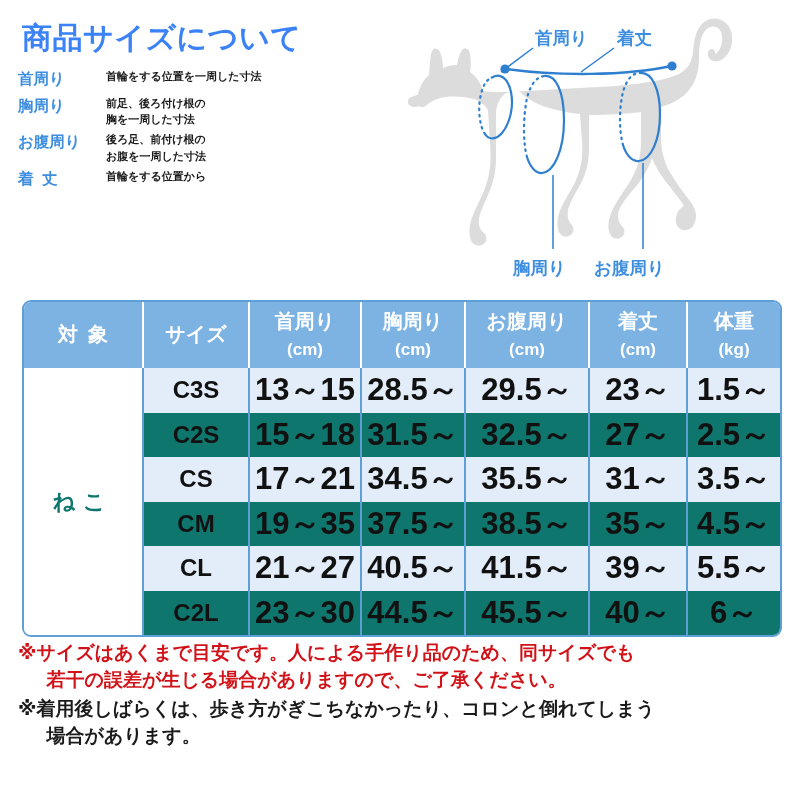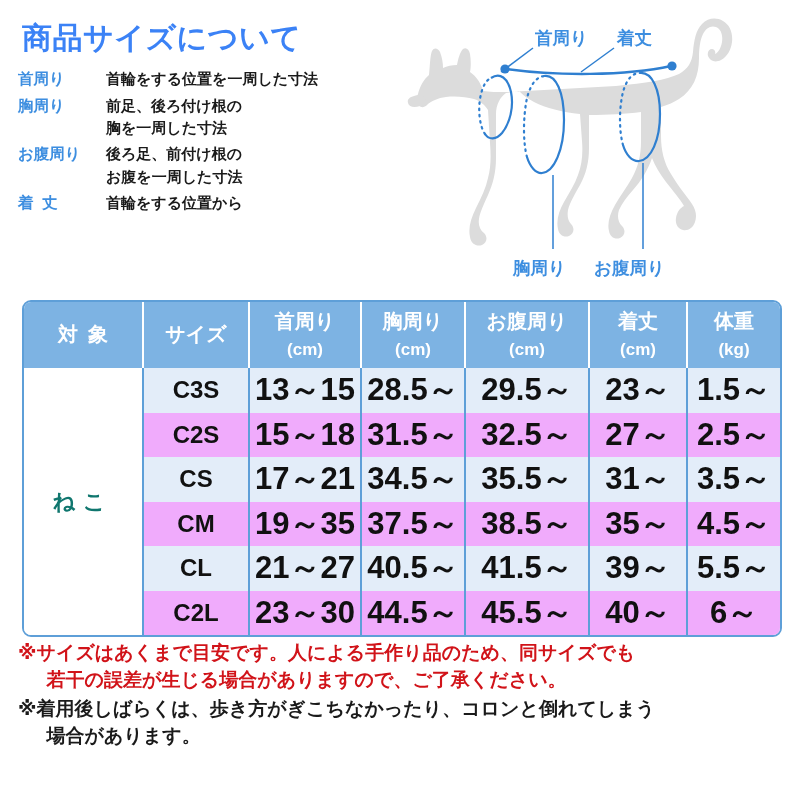--- a/index.html
+++ b/index.html
@@ -51,21 +51,21 @@
     font-weight: bold;
     line-height: 1.48;
     white-space: nowrap;
   }
   .def-term.spaced {
     letter-spacing: 0.55em;
   }
   .def-desc {
     flex: 1 1 auto;
     color: #1a1a1a;
-    font-size: 15px;
+    font-size: 11px;
     font-weight: bold;
     line-height: 1.48;
   }
   .def-desc div { white-space: nowrap; }
 
   
   #cat-diagram {
     position: absolute;
     left: 396px;
     top: 0px;
@@ -121,21 +121,21 @@
   tbody td {
     font-size: 31px;
     font-weight: bold;
     color: #111111;
     height: 44.5px;
     border-right: 2px solid #5e9fd8;
     box-sizing: border-box;
   }
   tbody td:last-child { border-right: none; }
   tbody tr.odd td { background: #e3edf9; }
-  tbody tr.even td { background: #f0abfc; }
+  tbody tr.even td { background: #0f766e; }
   td.target-cell {
     background: #ffffff !important;
     color: #0f766e;
     font-size: 22px;
     font-weight: bold;
     letter-spacing: 0.35em;
     padding-left: 0.35em;
     border-right: 2px solid #5e9fd8;
   }
   td.size-cell { font-size: 24px; }

